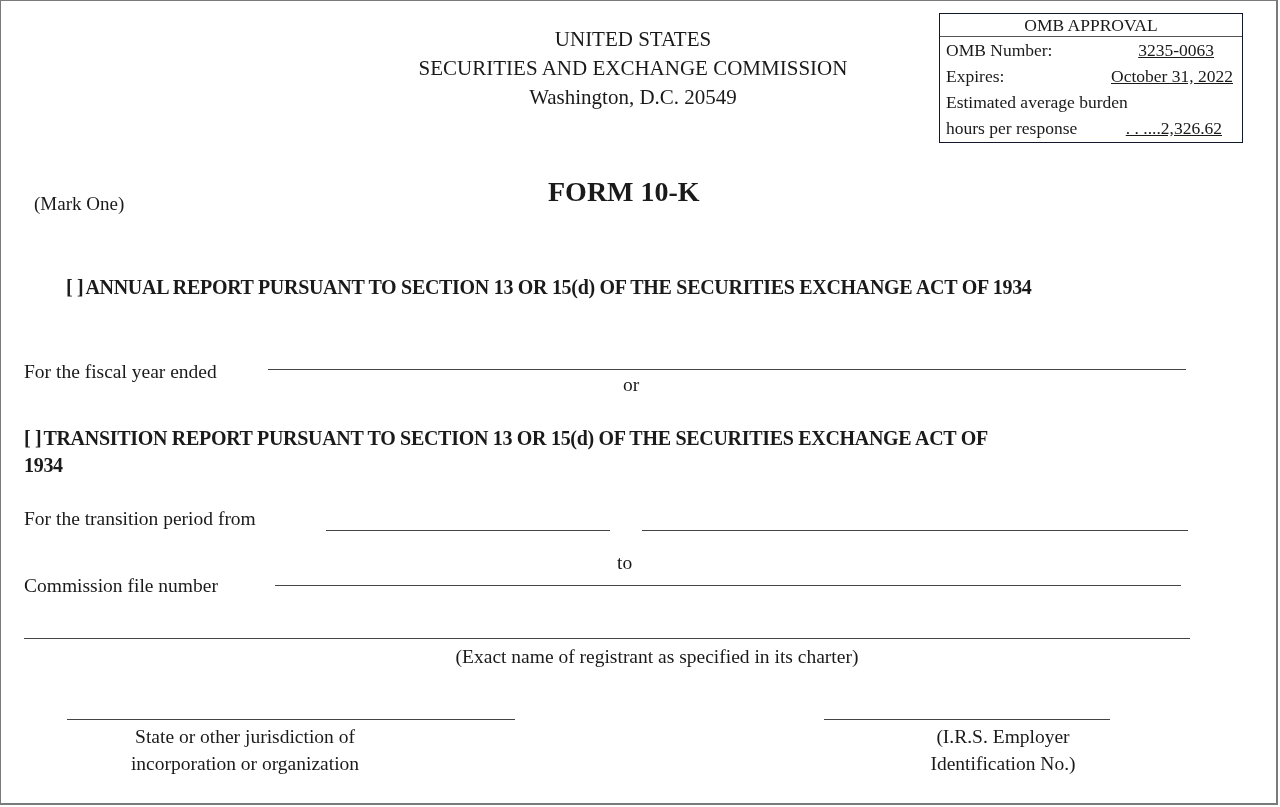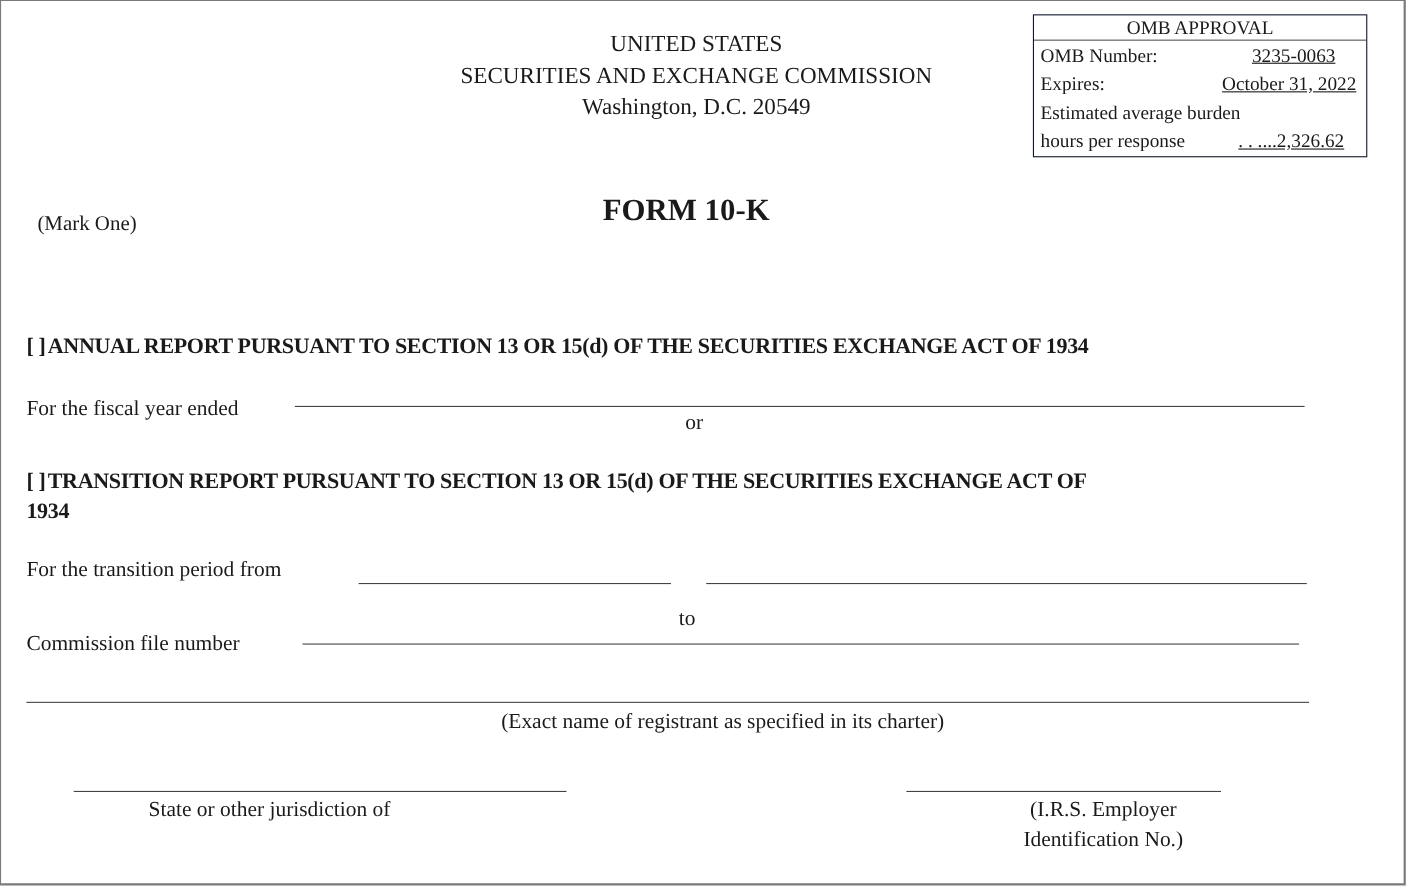--- a/index.html
+++ b/index.html
@@ -132,21 +132,21 @@
   </div>
   <div class="omb-row">
     <span>hours per response</span>
     <span class="val" style="right:20px">. . ....2,326.62</span>
   </div>
 </div>
 
 <div class="abs mark-one">(Mark One)</div>
 <div class="abs form-title">FORM 10-K</div>
 
-<div class="abs checkbox-line" style="top:304px;">
+<div class="abs checkbox-line" style="top:276px;margin-left:42px;">
   <span class="checkbox-bracket">[  ]</span><span>ANNUAL REPORT PURSUANT TO SECTION 13 OR 15(d) OF THE SECURITIES EXCHANGE ACT OF 1934</span>
 </div>
 
 <div class="abs label19" style="left:24px; top:346px;margin-top:15px;">For the fiscal year ended</div>
 <div class="rule" style="left:268px; top:369px; width:918px;"></div>
 
 <div class="abs label19" style="left:623px; top:374px;">or</div>
 
 <div class="abs checkbox-line" style="top:427px;">
   <span class="checkbox-bracket">[  ]</span><span>TRANSITION REPORT PURSUANT TO SECTION 13 OR 15(d) OF THE SECURITIES EXCHANGE ACT OF</span>
@@ -162,19 +162,20 @@
 <div class="rule" style="left:275px; top:585px; width:906px;"></div>
 
 <div class="rule" style="left:24px; top:638px; width:1166px;"></div>
 <div class="caption" style="left:24px; top:643px; width:1266px;">
   <div>(Exact name of registrant as specified in its charter)</div>
 </div>
 
 <div class="rule" style="left:67px; top:719px; width:448px;"></div>
 <div class="caption" style="left:80px; top:723px; width:330px;">
   <div>State or other jurisdiction of</div>
+  <div>incorporation or organization</div>
 </div>
 
 <div class="rule" style="left:824px; top:719px; width:286px;"></div>
 <div class="caption" style="left:890px; top:723px; width:226px;">
   <div>(I.R.S. Employer</div>
   <div>Identification No.)</div>
 </div>
 
 </body></html>

